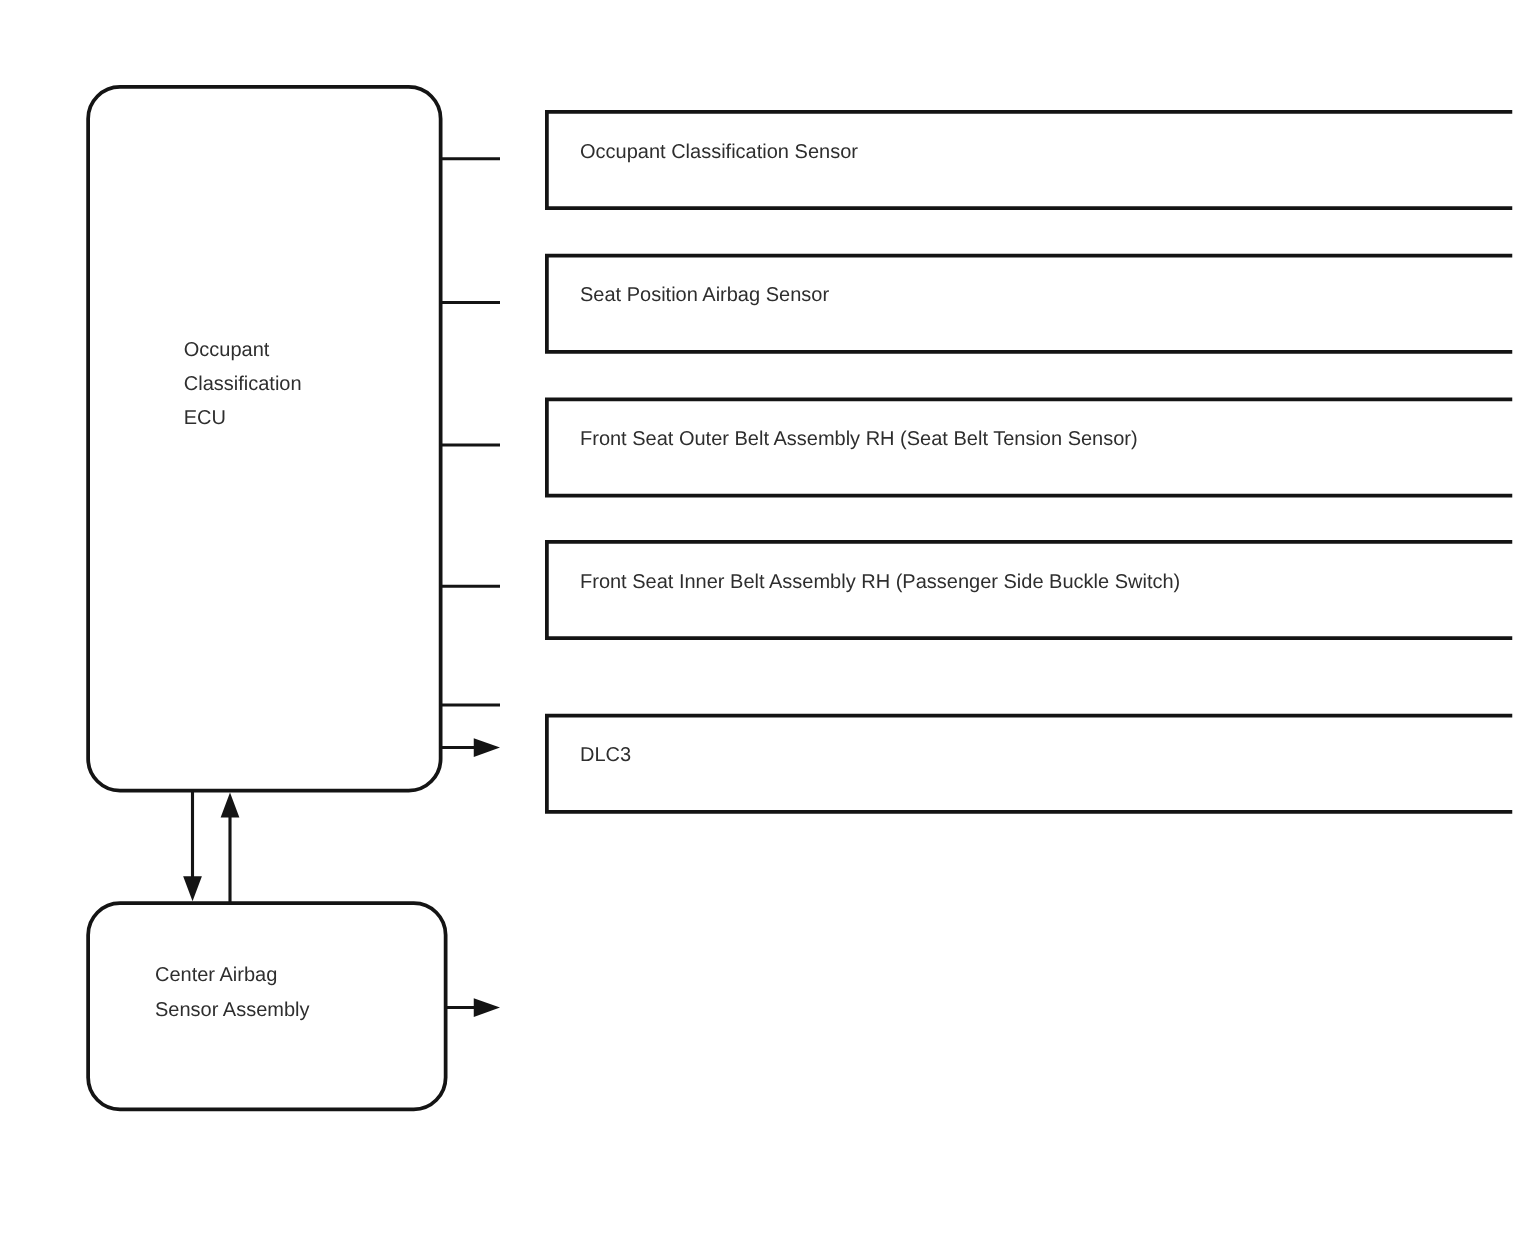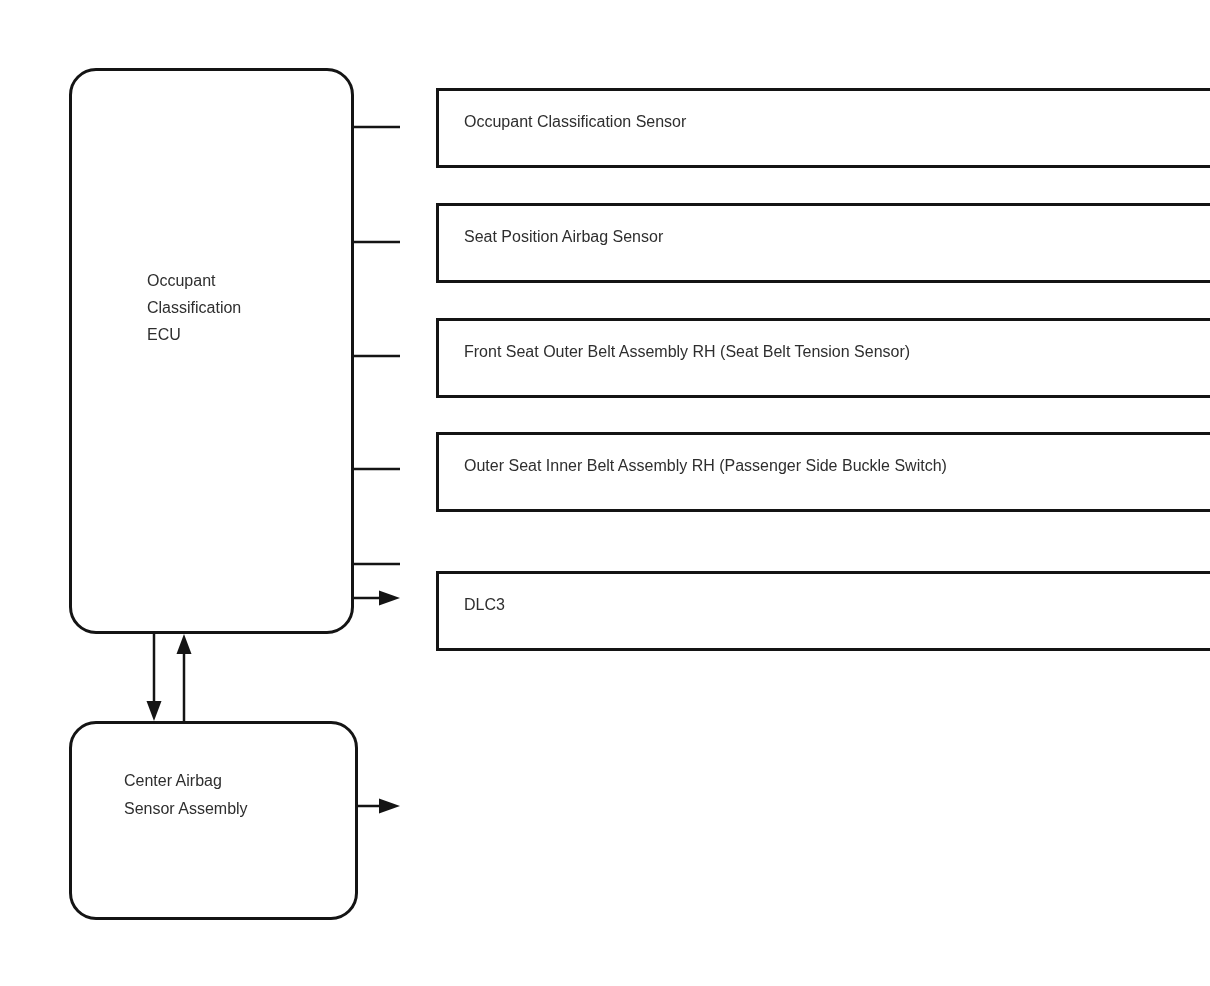--- a/index.html
+++ b/index.html
@@ -52,21 +52,21 @@
     position: absolute;
     left: 75px;
     top: 196px;
     line-height: 27px;
   }
   
   .center-box {
     left: 33px;
     top: 721px;
     width: 289px;
-    height: 199px;
+    height: 168px;
   }
   .center-box .node-label {
     position: absolute;
     left: 52px;
     top: 43px;
     line-height: 28px;
   }
   
   .rect-box {
     left: 400px;
@@ -156,21 +156,21 @@
 
   <div class="node rect-box rect-3">
     <span class="node-label">Front Seat Outer Belt Assembly RH (Seat Belt Tension Sensor)</span>
   </div>
 
   <div class="node rect-box rect-2">
     <span class="node-label">Seat Position Airbag Sensor</span>
   </div>
 
   <div class="node rect-box rect-4">
-    <span class="node-label">Outer Seat Inner Belt Assembly RH (Passenger Side Buckle Switch)</span>
+    <span class="node-label">Front Seat Inner Belt Assembly RH (Passenger Side Buckle Switch)</span>
   </div>
 
   <div class="node rect-box rect-5">
     <span class="node-label">DLC3</span>
   </div>
 
   <div class="node rounded center-box">
     <span class="node-label">Center Airbag
 Sensor Assembly</span>
   </div>

